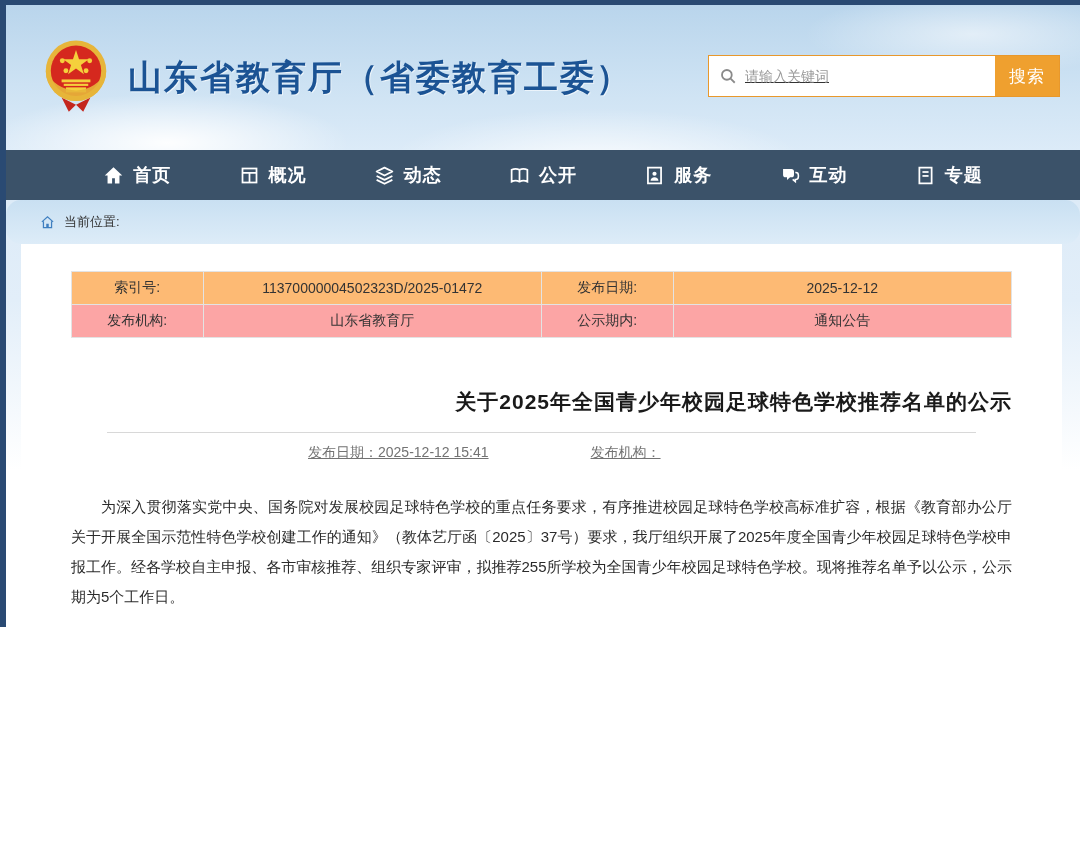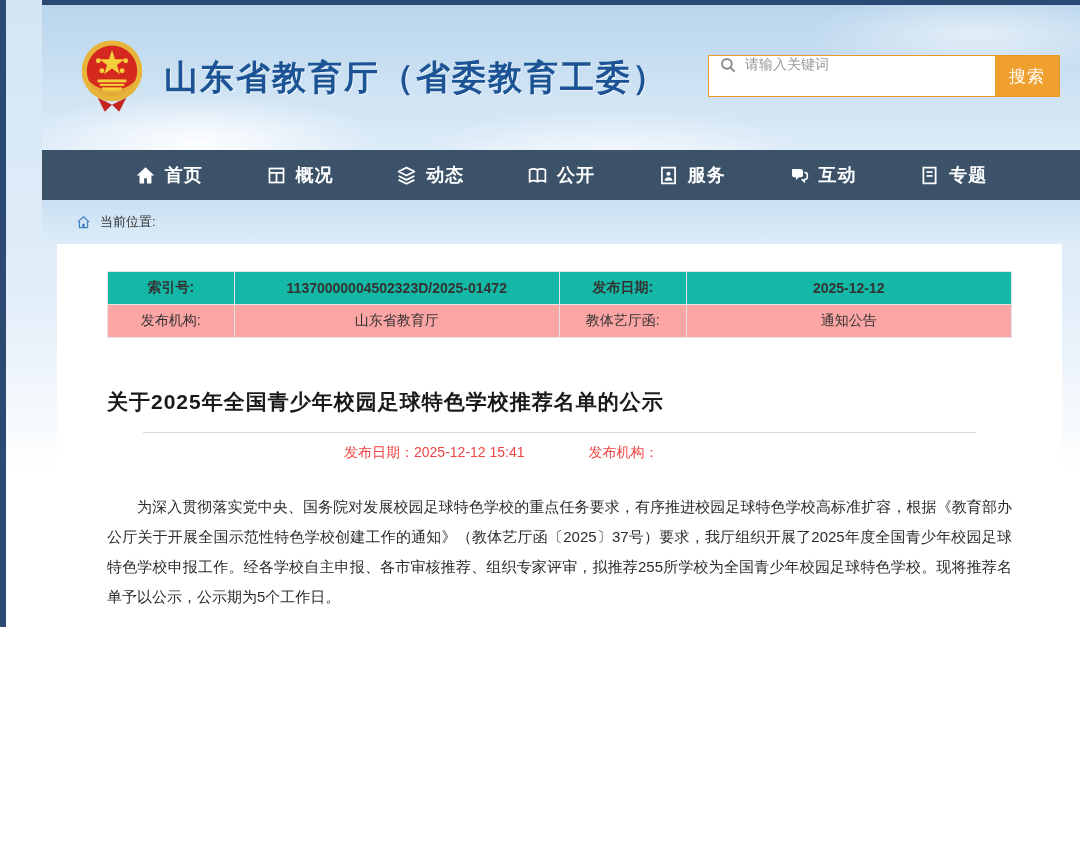--- a/index.html
+++ b/index.html
@@ -4,21 +4,20 @@
 <style>
   * { margin:0; padding:0; box-sizing:border-box; }
   html,body { width:1080px; }
   body {
     font-family:"Liberation Sans","DejaVu Sans",sans-serif;
     background:#fff; color:#333;
   }
   .page { width:1080px; height:627px; overflow:hidden; position:relative;
     background:linear-gradient(180deg,#d3e5f4 0px,#e2eef9 300px,#ffffff 470px);
     border-left:6px solid #2a4a73;
-    padding-left:36px;
   }
   
   .top-line { height:5px; background:#2a4a73; }
 
   
   .header {
     height:145px; position:relative;
     background:
       radial-gradient(ellipse 260px 70px at 15% 95%, rgba(255,255,255,.95), rgba(255,255,255,0) 70%),
       radial-gradient(ellipse 300px 80px at 55% 110%, rgba(255,255,255,.8), rgba(255,255,255,0) 70%),
@@ -28,21 +27,21 @@
   }
   .emblem { width:72px; height:80px; margin-left:34px; flex:0 0 auto; }
   .site-title {
     margin-left:16px; font-size:34px; font-weight:bold; color:#1b5394;
     letter-spacing:2px; text-shadow:1px 1px 0 rgba(255,255,255,.6);
   }
   .search-box {
     position:absolute; right:20px; top:50px; width:352px; height:42px;
     display:flex; border:1px solid #e8982c; background:#fff;
   }
-  .search-input-wrap { flex:1; display:flex; align-items:flex-start; padding:0 10px; background:#fff; }
+  .search-input-wrap { flex:1; display:flex; align-items:center; padding:0 10px; background:#fff;text-decoration:underline; }
   .search-input {
     border:none; outline:none; flex:1; font-size:14px; color:#333;
     font-family:inherit; margin-left:8px; background:transparent;
   }
   .search-input::placeholder { color:#999; }
   .search-btn {
     width:64px; border:none; background:#efa02f; color:#fff; font-size:17px;
     font-family:Liberation Sans, sans-serif; cursor:pointer; letter-spacing:1px;
   }
 
@@ -54,46 +53,46 @@
   .nav-item {
     display:flex; align-items:center; gap:9px; color:#fff; cursor:pointer;
     font-size:18px; font-weight:bold; letter-spacing:1px;
   }
   .nav-item svg { width:21px; height:21px; display:block; }
 
   
   .breadcrumb {
     height:44px; display:flex; align-items:center; padding-left:34px;
     background:linear-gradient(180deg,#c9e0f2,#ddecf8);
-    font-size:13px; color:#333;
+    font-size:13px; color:#333;border-radius:15px;
   }
   .breadcrumb svg { width:15px; height:15px; margin-right:9px; }
   .crumb { color:#333; cursor:pointer; }
   .crumb-sep { margin:0 3px; color:#333; }
   .crumb-prefix { margin-right:4px; }
 
   
   .panel {
     background:#fff; margin:0 18px 0 15px; min-height:605px; padding:27px 50px 30px 50px;
   }
   table.meta { width:100%; border-collapse:collapse; font-size:14px; color:#333; }
   table.meta td { border:1px solid #e3e3e3; height:33px; text-align:center; padding:2px 6px; }
-  table.meta tr:nth-child(1) td { background:#14b8a6;font-weight:bold; }
+  table.meta tr:nth-child(1) td { background:#fdba74; }
   table.meta tr:nth-child(2) td { background:#fca5a5; }
   td.mlabel { width:14%; }
   td.mvalue { width:36%; }
 
   .article-title {
-    text-align:left; font-size:21px; font-weight:bold; color:#1a1a1a;
+    text-align:right; font-size:21px; font-weight:bold; color:#1a1a1a;
     margin-top:50px; letter-spacing:1px;
   }
   .title-divider { border:none; border-top:1px solid #d8d8d8; margin:16px 36px 0 36px; }
   .pub-row {
-    display:flex; gap:64px; padding-left:237px; margin-top:11px;
-    font-size:14px; color:#ef4444;
+    display:flex; gap:102px; padding-left:237px; margin-top:11px;
+    font-size:14px; color:#737373;text-decoration:underline;
   }
   .article-body { margin-top:30px; font-size:15px; color:#2b2b2b; }
   .article-body p.para { text-indent:2em; line-height:30px; margin-bottom:21px; text-align:justify; }
   .contact-row { text-indent:2em; line-height:30px; margin-bottom:16px; }
   .contact-row:nth-of-type(1) .cvalue,
   .contact-row:nth-of-type(2) .cvalue {
     font-family:"DejaVu Sans Mono","Liberation Mono",monospace; font-size:14px;
   }
 </style>
 </head>
@@ -215,21 +214,21 @@
       <tbody id="meta-body">
           <tr>
             <td class="mlabel">索引号:</td>
             <td class="mvalue">11370000004502323D/2025-01472</td>
             <td class="mlabel">发布日期:</td>
             <td class="mvalue">2025-12-12</td>
           </tr>
           <tr>
             <td class="mlabel">发布机构:</td>
             <td class="mvalue">山东省教育厅</td>
-            <td class="mlabel">教体艺厅函:</td>
+            <td class="mlabel">公示期内:</td>
             <td class="mvalue">通知公告</td>
           </tr>
         </tbody>
     </table>
 
     <div class="article-title">关于2025年全国青少年校园足球特色学校推荐名单的公示</div>
     <hr class="title-divider">
 
     <div class="pub-row">
       <span>

